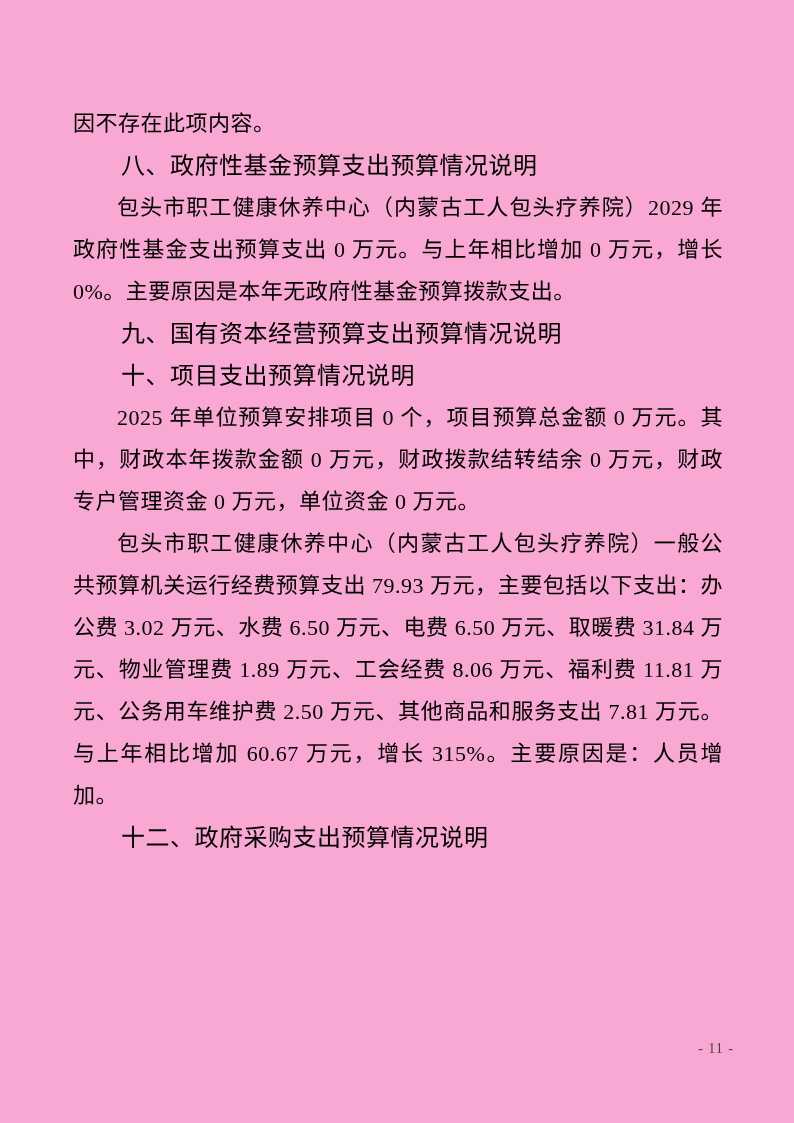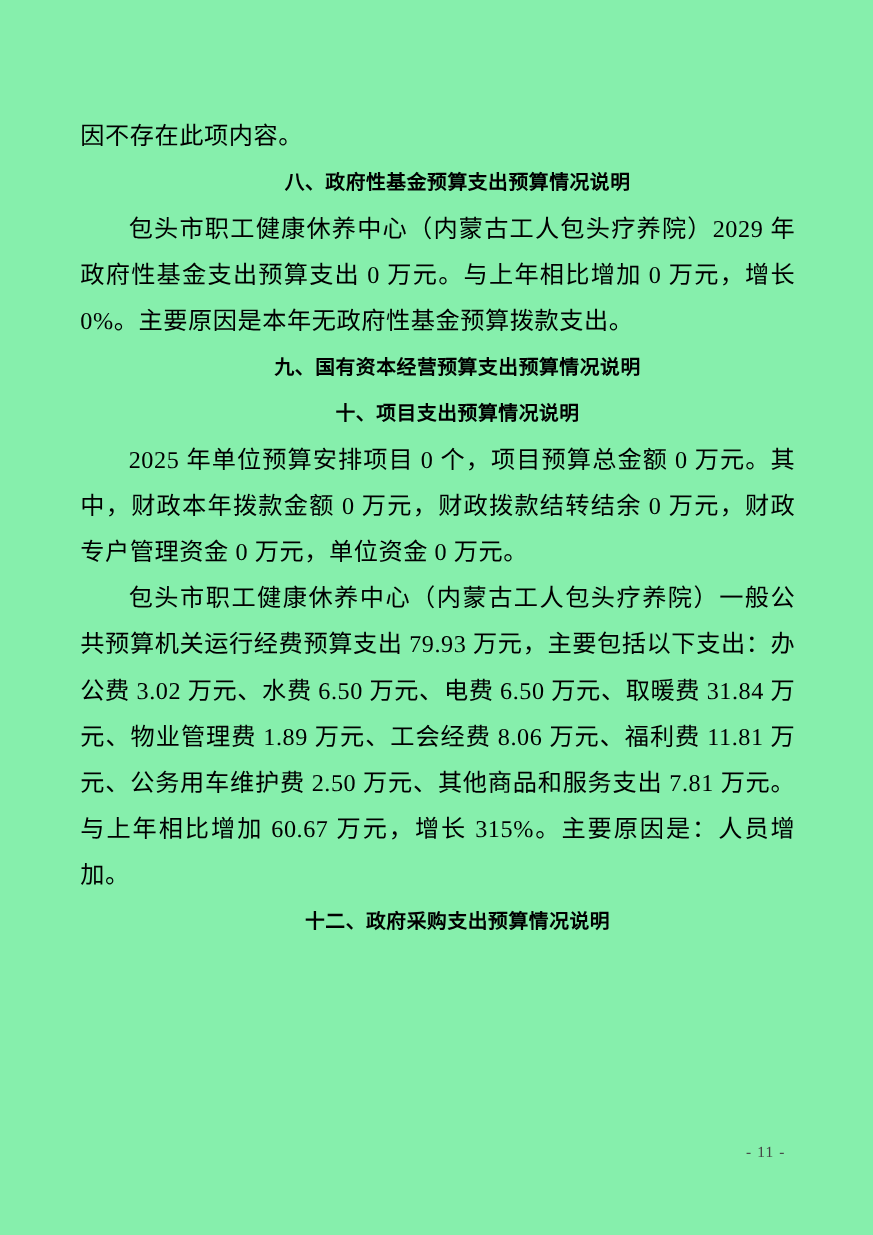--- a/index.html
+++ b/index.html
@@ -5,49 +5,49 @@
   html, body {
     margin: 0;
     padding: 0;
     background: #ffffff;
   }
   .page {
     position: relative;
     width: 794px;
     height: 1123px;
     margin: 0 auto;
-    background: #86efac;
+    background: #f9a8d4;
     box-sizing: border-box;
     padding: 103px 71px 0 73px;
     overflow: hidden;
   }
   .para {
     margin: 0;
     font-family: "Liberation Serif", "DejaVu Serif", serif;
     font-size: 22px;
     line-height: 42px;
     color: #000000;
     text-align: justify;
     text-justify: inter-ideograph;
     letter-spacing: 0.5px;
   }
   .para.indent {
     text-indent: 2em;
   }
   .para.heading {
     font-family: "Liberation Sans", "DejaVu Sans", sans-serif;
-    font-weight: bold;
-    font-size: 18px;
-    text-align: center;
+    font-weight: normal;
+    font-size: 24px;
+    text-align: left;
     letter-spacing: 0.5px;
   }
   .footer {
     position: absolute;
     top: 1040px;
-    right: 80px;
+    right: 60px;
     font-family: "Liberation Serif", "DejaVu Serif", serif;
     font-size: 14px;
     line-height: 18px;
     color: #444444;
     letter-spacing: 1px;
   }
 </style>
 </head>
 <body>
 

